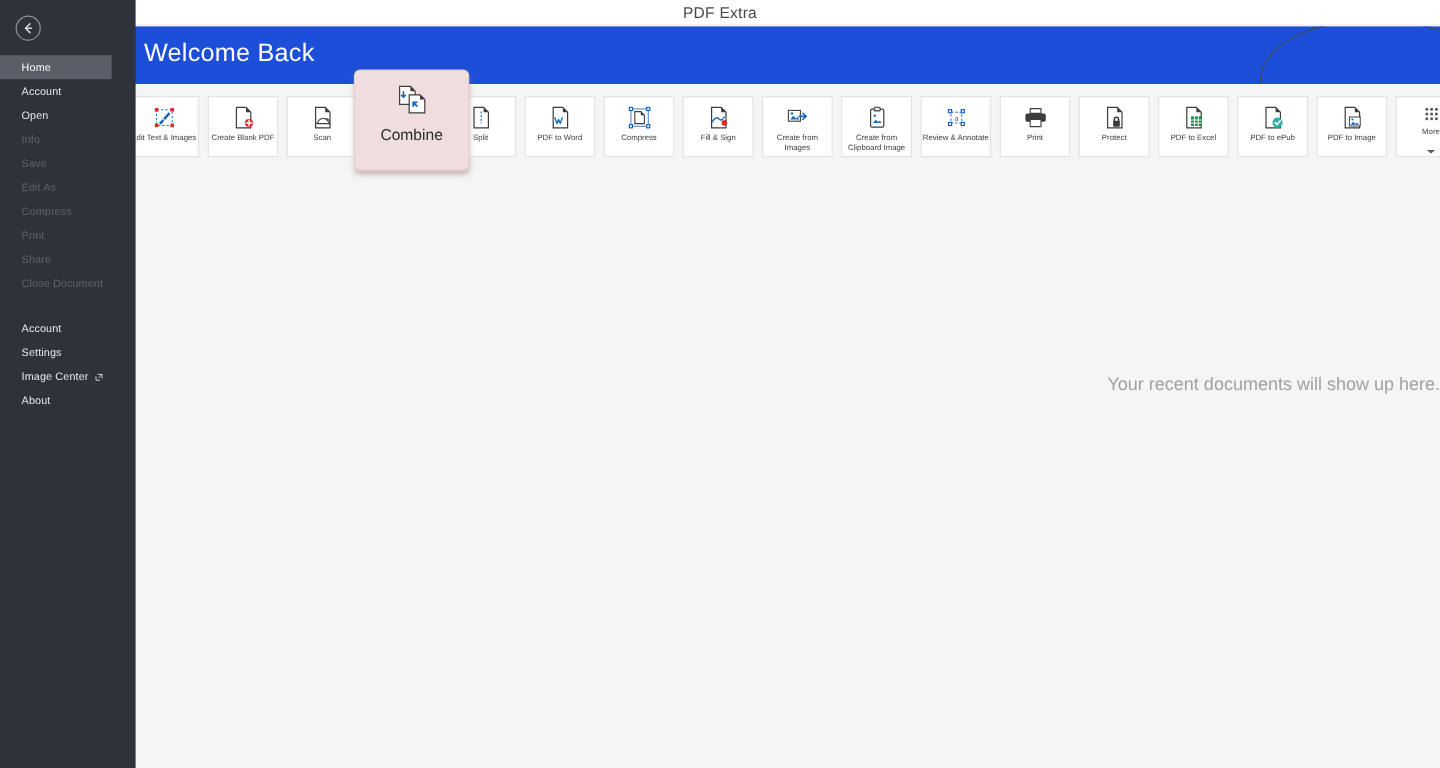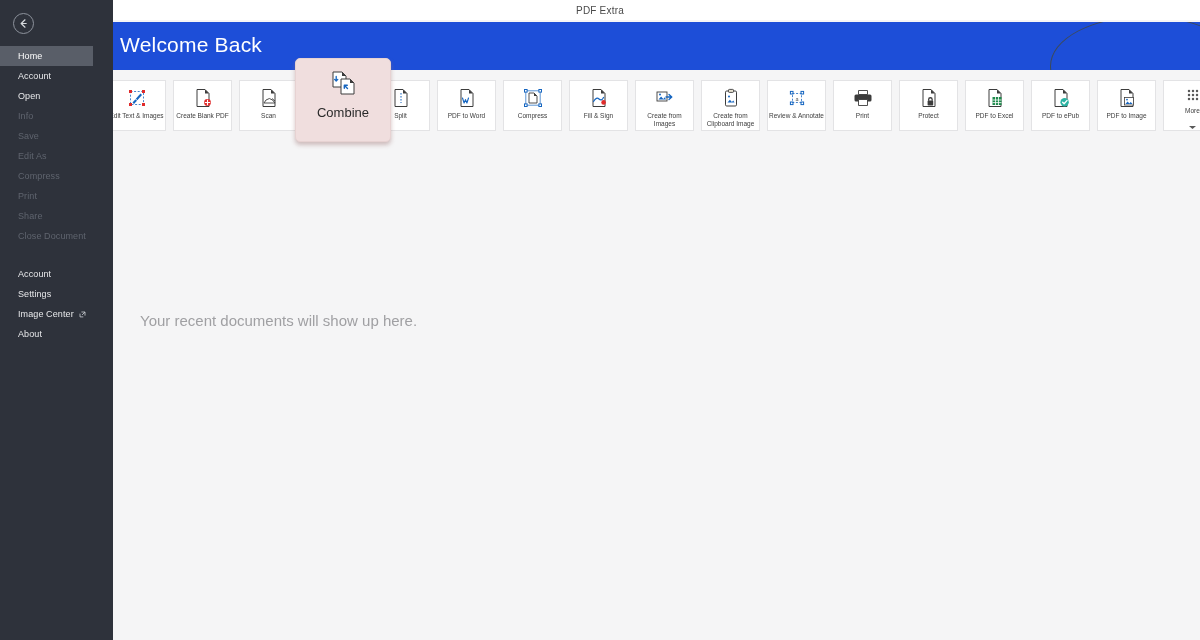--- a/index.html
+++ b/index.html
@@ -9,21 +9,21 @@
     background: #f5f5f6;
     overflow: hidden;
   }
   #app { position: relative; width: 1200px; height: 640px; }
 
   
   .titlebar {
     position: absolute; left: 0; top: 0; width: 1200px; height: 20px;
     background: #ffffff; display: flex; align-items: center; justify-content: center;
   }
-  .titlebar-text { font-size: 10px; color: #4a4a4a; letter-spacing: .2px; }
+  .titlebar-text { font-size: 13px; color: #4a4a4a; letter-spacing: .2px; }
 
   
   .sidebar {
     position: absolute; left: 0; top: 0; width: 113px; height: 640px;
     background: #2e323b; z-index: 5;
   }
   .backbtn {
     position: absolute; left: 13px; top: 13px; width: 21px; height: 21px;
     border: 1px solid #8d929c; border-radius: 50%;
     display: flex; align-items: center; justify-content: center;
@@ -80,21 +80,21 @@
     box-shadow: 0 3px 4px rgba(160,120,120,.45);
     display: flex; flex-direction: column; align-items: center;
     justify-content: flex-start; padding-top: 10px; z-index: 20;
   }
   .combinecard .ic { height: 30px; display: flex; align-items: center; }
   .combinecard .lbl { margin-top: 6px; font-size: 13px; color: #2a2a2a; }
 
   
   .emptystate {
     position: absolute; left: 93px; top: 0; width: 1107px; height: 640px;
-    display: flex; align-items: center; justify-content: flex-start;
+    display: flex; align-items: center; justify-content: flex-end;
     pointer-events: none;
     padding-left: 47px;
   }
   .emptystate span { font-size: 15px; color: #a0a0a3; }
 </style>
 </head>
 <body>
 
 <div id="app">
 

